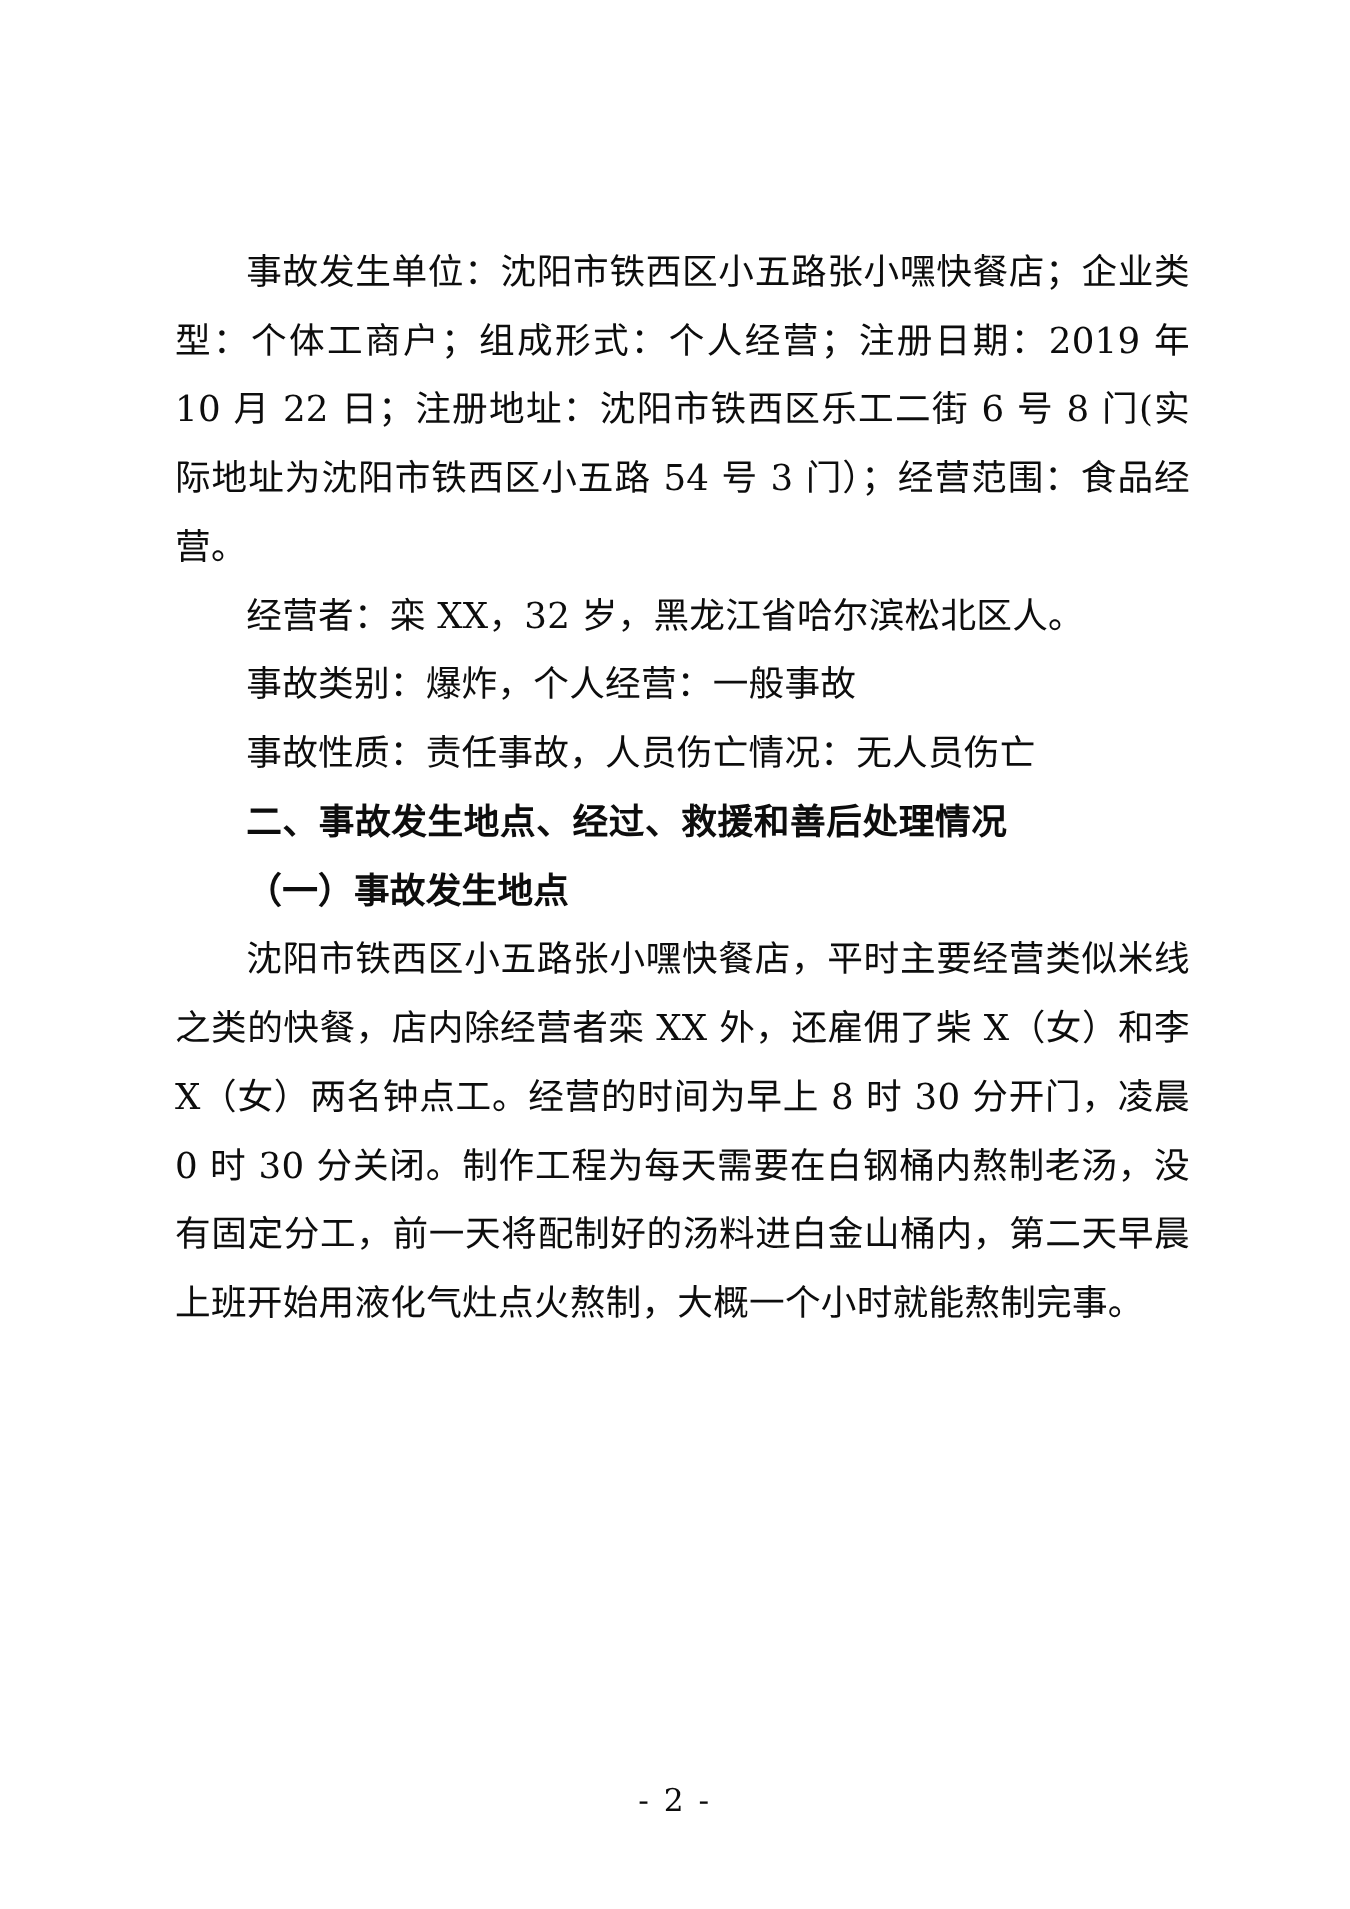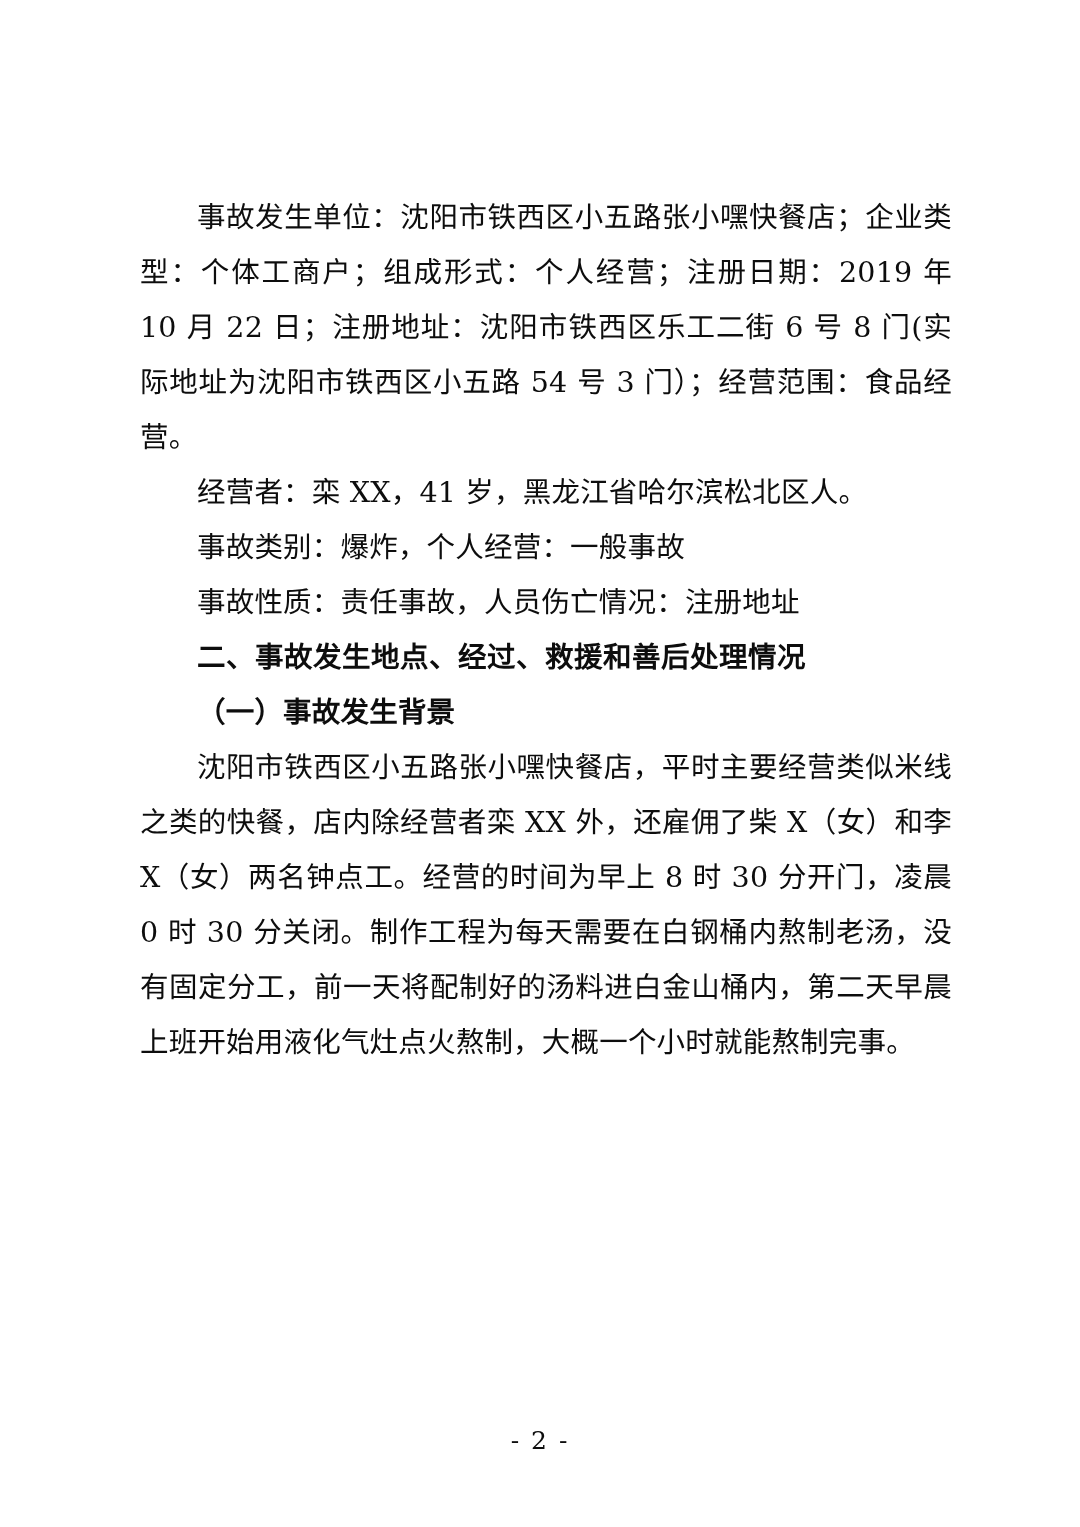--- a/index.html
+++ b/index.html
@@ -65,23 +65,23 @@
     display: inline-block;
     padding: 0 6px;
   }
 </style>
 </head>
 <body>
 
 <div class="page">
   <div class="doc-body">
     <p class="para">事故发生单位：沈阳市铁西区小五路张小嘿快餐店；企业类型：个体工商户；组成形式：个人经营；注册日期：2019 年 10 月 22 日；注册地址：沈阳市铁西区乐工二街 6 号 8 门(实际地址为沈阳市铁西区小五路 54 号 3 门）；经营范围：食品经营。</p>
-    <p class="para">经营者：栾 XX，41 岁，黑龙江省哈尔滨松北区人。</p>
+    <p class="para">经营者：栾 XX，32 岁，黑龙江省哈尔滨松北区人。</p>
     <p class="para">事故类别：爆炸，个人经营：一般事故</p>
-    <p class="para">事故性质：责任事故，人员伤亡情况：注册地址</p>
+    <p class="para">事故性质：责任事故，人员伤亡情况：无人员伤亡</p>
     <p class="heading2">二、事故发生地点、经过、救援和善后处理情况</p>
-    <p class="heading3">（一）事故发生背景</p>
+    <p class="heading3">（一）事故发生地点</p>
     <p class="para">沈阳市铁西区小五路张小嘿快餐店，平时主要经营类似米线之类的快餐，店内除经营者栾 XX 外，还雇佣了柴 X（女）和李 X（女）两名钟点工。经营的时间为早上 8 时 30 分开门，凌晨 0 时 30 分关闭。制作工程为每天需要在白钢桶内熬制老汤，没有固定分工，前一天将配制好的汤料进白金山桶内，第二天早晨上班开始用液化气灶点火熬制，大概一个小时就能熬制完事。</p>
   </div>
   <div class="footer">
     <span class="pagenum">- 2 -</span>
   </div>
 </div>
 
 </body></html>

